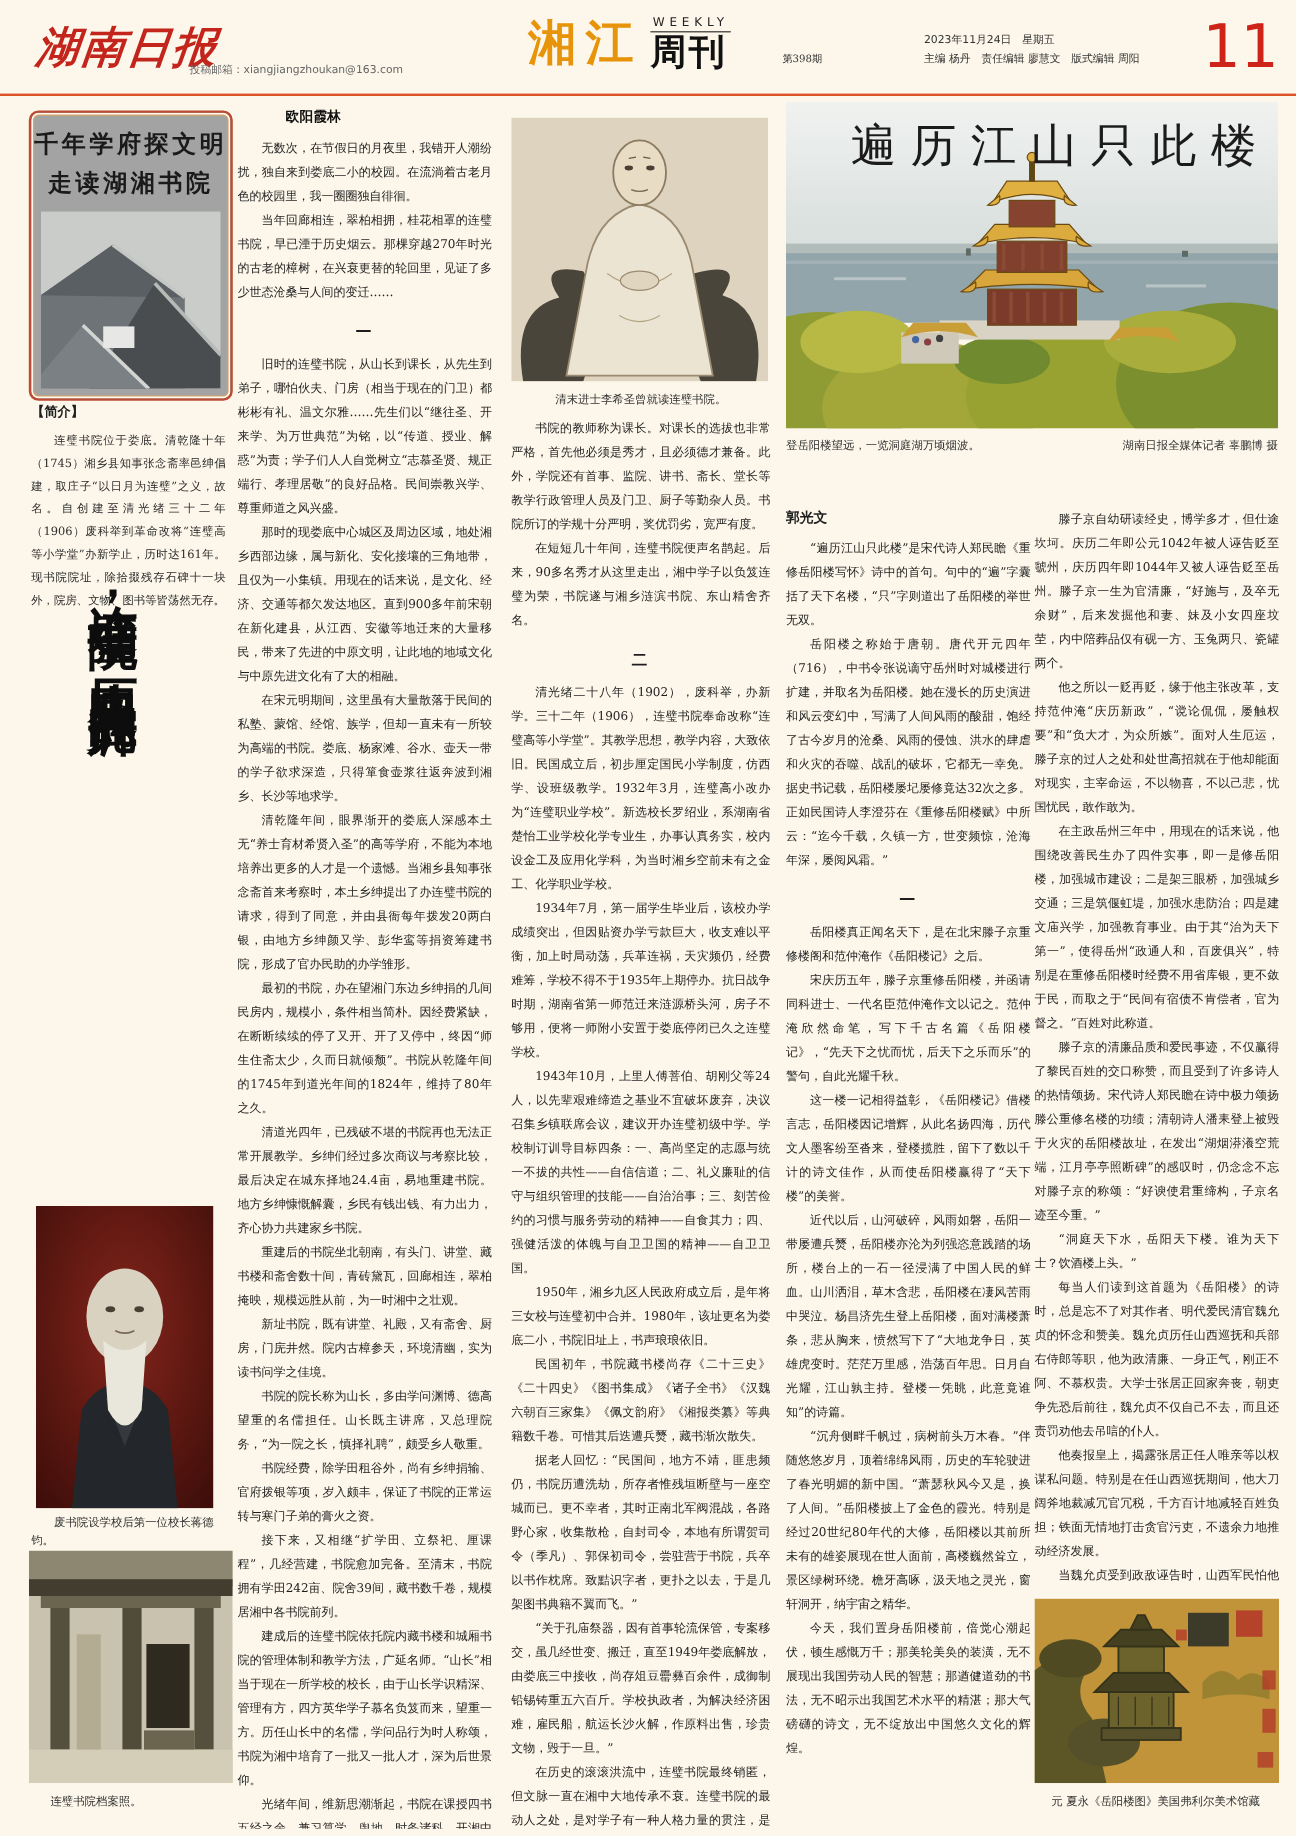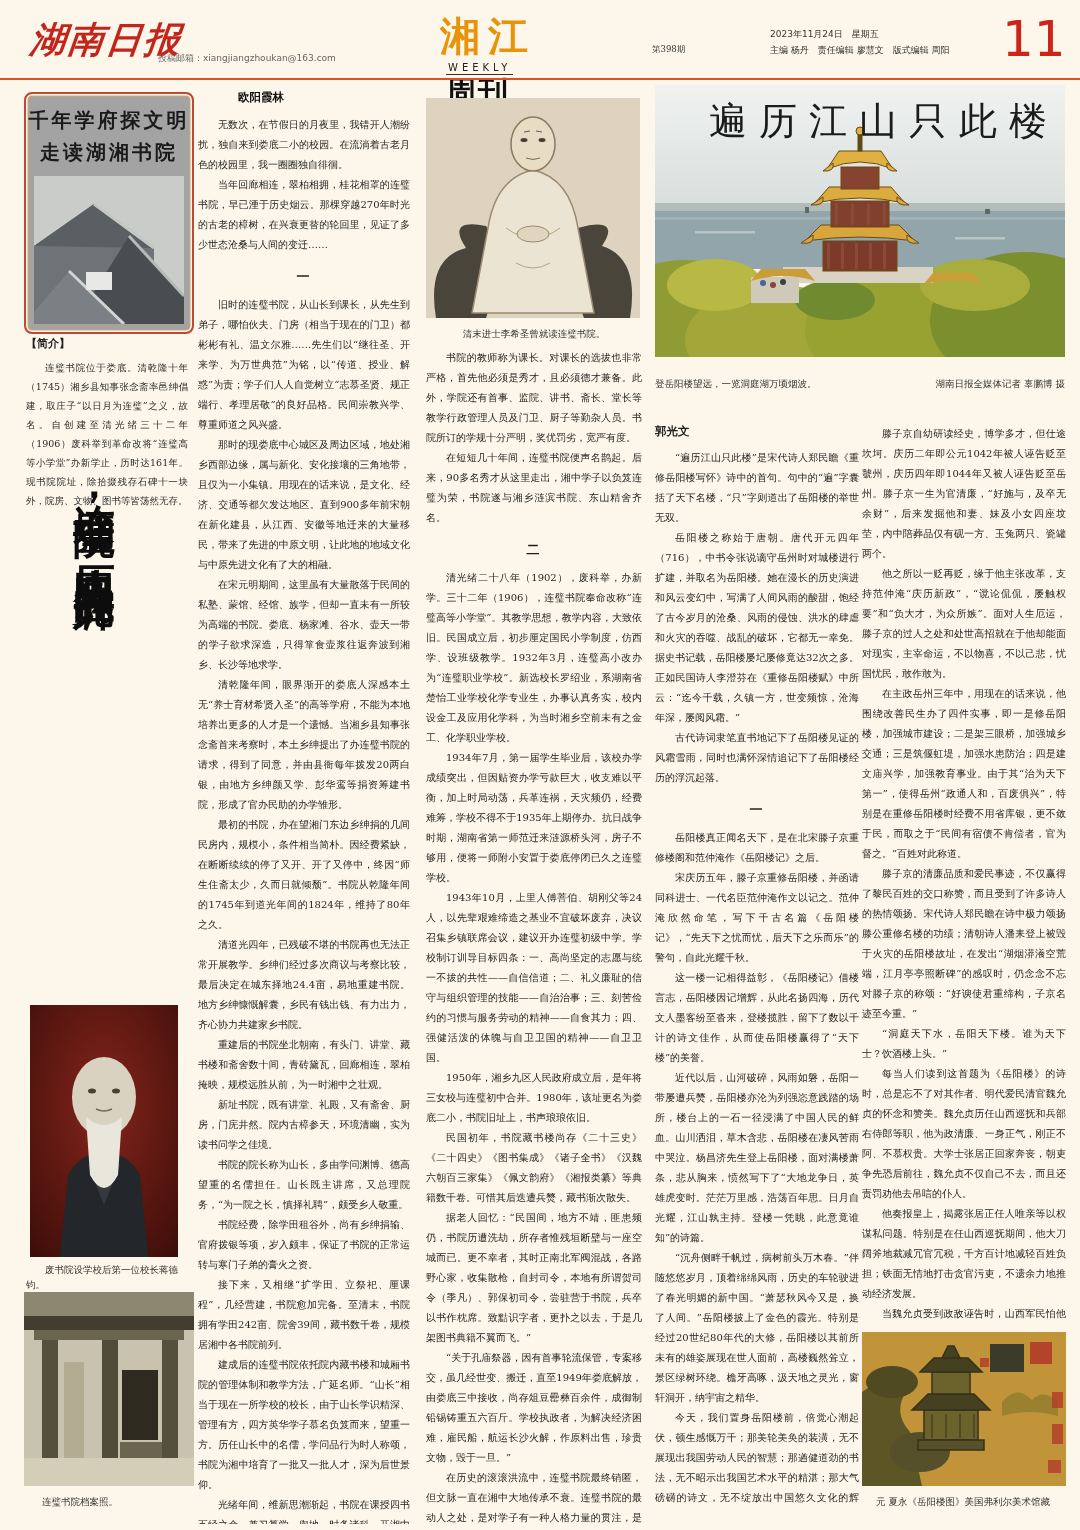--- a/index.html
+++ b/index.html
@@ -2,21 +2,21 @@
 <html><head>
 <meta charset="utf-8">
 <style>
   html,body{margin:0;padding:0;background:#e8e4d8;}
   .page{position:relative;width:1080px;height:1530px;background:#fcf7ea;overflow:hidden;
         font-family:"DejaVu Serif",serif;color:#1e1e1e;}
   
   .masthead{position:absolute;left:30px;top:16px;font-size:36px;font-weight:bold;font-style:italic;
             color:#c3251c;letter-spacing:2px;transform:skewX(-6deg);}
   .email{position:absolute;left:158px;top:52px;font-size:9px;color:#666;font-family:"DejaVu Sans",sans-serif;}
-  .hdr-center{position:absolute;left:440px;top:12px;width:260px;display:flex;align-items:flex-start;flex-direction:column;}
+  .hdr-center{position:absolute;left:440px;top:12px;width:260px;display:flex;align-items:flex-start;}
   .hdr-xj{font-size:40px;font-weight:bold;color:#e8940a;letter-spacing:8px;line-height:1.2;}
   .hdr-wk{margin-left:6px;display:flex;flex-direction:column;align-items:flex-start;}
   .hdr-weekly{font-size:10px;letter-spacing:4px;color:#222;border-bottom:1.5px solid #333;
               padding:2px 2px 1px;font-family:"DejaVu Sans",sans-serif;}
   .hdr-zhoukan{font-size:30px;font-weight:bold;color:#111;letter-spacing:2px;line-height:1.1;}
   .hdr-issue{position:absolute;left:652px;top:44px;font-size:8.5px;color:#333;}
   .hdr-right{position:absolute;left:770px;top:26px;width:225px;font-size:9px;
              color:#333;line-height:1.8;font-family:"DejaVu Sans",sans-serif;}
   .pagenum{position:absolute;left:1002px;top:10px;font-size:50px;font-weight:normal;color:#ce2318;
            font-family:"DejaVu Sans",sans-serif;}
@@ -39,21 +39,21 @@
   .vtitle{position:absolute;left:66px;top:470px;height:560px;writing-mode:vertical-rl;
           font-size:42px;font-weight:900;letter-spacing:4px;color:#0d0d0d;}
   .photo-frame{position:absolute;overflow:hidden;}
   .cap-jiang{position:absolute;left:26px;top:1262px;width:164px;text-indent:2em;}
   .cap-archive{position:absolute;left:42px;top:1494px;width:164px;}
   .cap-portrait{position:absolute;left:426px;top:326px;width:216px;text-align:center;}
   
   .rphoto{position:absolute;left:655px;top:85px;width:410px;height:272px;overflow:hidden;}
   .rtitle{position:absolute;left:655px;top:96px;width:410px;text-align:center;font-size:38px;
           font-weight:500;letter-spacing:12px;color:#1b1b1b;font-family:"DejaVu Sans",sans-serif;padding-left:24px;}
-  .rphoto-cap{position:absolute;left:655px;top:364px;width:410px;display:flex;justify-content:space-between;margin-top:12px;}
+  .rphoto-cap{position:absolute;left:655px;top:364px;width:410px;display:flex;justify-content:space-between;}
   .rbyline{position:absolute;left:655px;top:424px;font-size:11.5px;font-weight:bold;}
   .painting-cap{position:absolute;left:858px;top:1494px;width:210px;text-align:center;}
 </style>
 </head>
 <body>
 
 <div class="page">
 
   <div class="masthead">湖南日报</div>
   <div class="email">投稿邮箱：xiangjiangzhoukan@163.com</div>
@@ -260,21 +260,20 @@
     <span class="caption">登岳阳楼望远，一览洞庭湖万顷烟波。</span>
     <span class="caption">湖南日报全媒体记者 辜鹏博 摄</span>
   </div>
 
   <div class="rbyline">郭光文</div>
 
   <div class="colbox" style="left:655px;top:448px;width:204px;height:1064px;">
     <div>
         <p class="body-p">“遍历江山只此楼”是宋代诗人郑民瞻《重修岳阳楼写怀》诗中的首句。句中的“遍”字囊括了天下名楼，“只”字则道出了岳阳楼的举世无双。</p>
         <p class="body-p">岳阳楼之称始于唐朝。唐代开元四年（716），中书令张说谪守岳州时对城楼进行扩建，并取名为岳阳楼。她在漫长的历史演进和风云变幻中，写满了人间风雨的酸甜，饱经了古今岁月的沧桑、风雨的侵蚀、洪水的肆虐和火灾的吞噬、战乱的破坏，它都无一幸免。据史书记载，岳阳楼屡圮屡修竟达32次之多。正如民国诗人李澄芬在《重修岳阳楼赋》中所云：“迄今千载，久镇一方，世变频惊，沧海年深，屡阅风霜。”</p>
-        <p class="body-p">古代诗词隶笔直书地记下了岳阳楼见证的风霜雪雨，同时也满怀深情追记下了岳阳楼经历的浮沉起落。</p>
         <div class="sec-marker">一</div>
         <p class="body-p">岳阳楼真正闻名天下，是在北宋滕子京重修楼阁和范仲淹作《岳阳楼记》之后。</p>
         <p class="body-p">宋庆历五年，滕子京重修岳阳楼，并函请同科进士、一代名臣范仲淹作文以记之。范仲淹欣然命笔，写下千古名篇《岳阳楼记》，“先天下之忧而忧，后天下之乐而乐”的警句，自此光耀千秋。</p>
         <p class="body-p">这一楼一记相得益彰，《岳阳楼记》借楼言志，岳阳楼因记增辉，从此名扬四海，历代文人墨客纷至沓来，登楼揽胜，留下了数以千计的诗文佳作，从而使岳阳楼赢得了“天下楼”的美誉。</p>
         <p class="body-p">近代以后，山河破碎，风雨如磐，岳阳一带屡遭兵燹，岳阳楼亦沦为列强恣意践踏的场所，楼台上的一石一径浸满了中国人民的鲜血。山川洒泪，草木含悲，岳阳楼在凄风苦雨中哭泣。杨昌济先生登上岳阳楼，面对满楼萧条，悲从胸来，愤然写下了“大地龙争日，英雄虎变时。茫茫万里感，浩荡百年思。日月自光耀，江山孰主持。登楼一凭眺，此意竟谁知”的诗篇。</p>
         <p class="body-p">“沉舟侧畔千帆过，病树前头万木春。”伴随悠悠岁月，顶着绵绵风雨，历史的车轮驶进了春光明媚的新中国。“萧瑟秋风今又是，换了人间。”岳阳楼披上了金色的霞光。特别是经过20世纪80年代的大修，岳阳楼以其前所未有的雄姿展现在世人面前，高楼巍然耸立，景区绿树环绕。檐牙高啄，汲天地之灵光，窗轩洞开，纳宇宙之精华。</p>
         <p class="body-p">今天，我们置身岳阳楼前，倍觉心潮起伏，顿生感慨万千；那美轮美奂的装潢，无不展现出我国劳动人民的智慧；那遒健道劲的书法，无不昭示出我国艺术水平的精湛；那大气磅礴的诗文，无不绽放出中国悠久文化的辉煌。</p>
       </div>
   </div>
 

